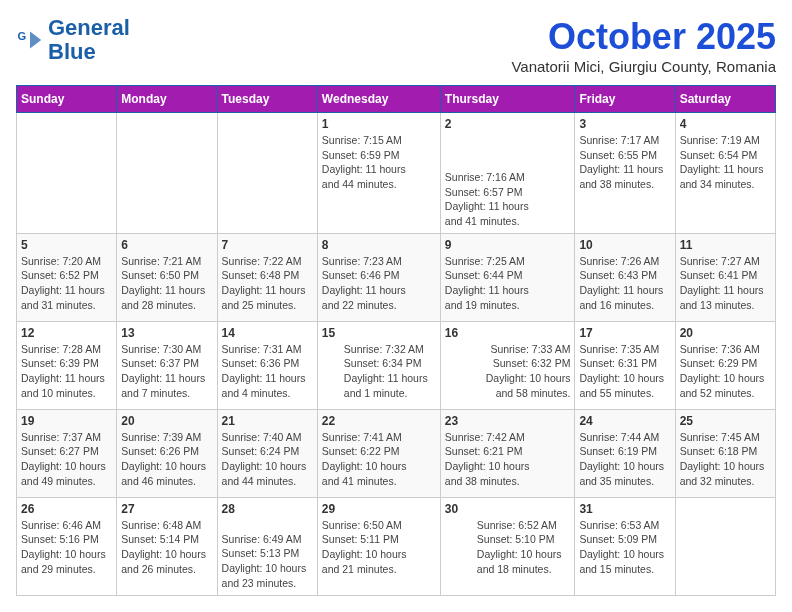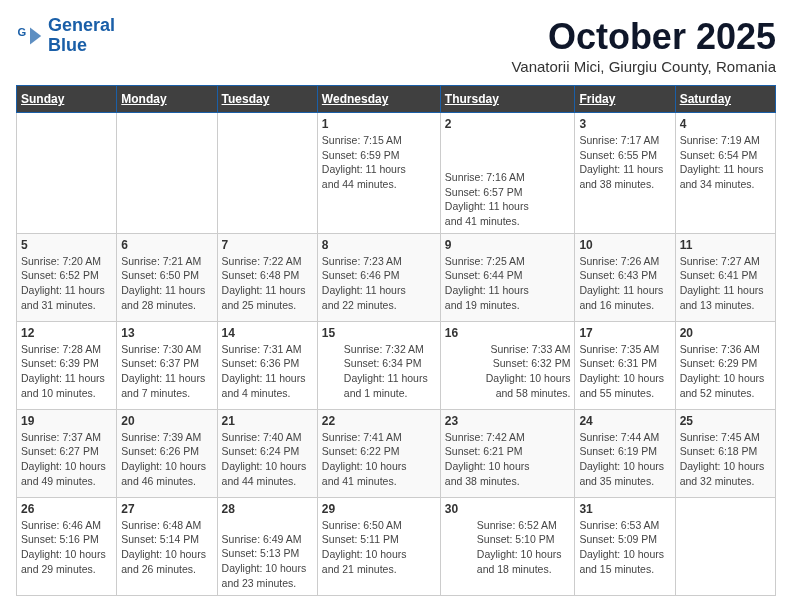--- a/index.html
+++ b/index.html
@@ -14,54 +14,53 @@
       display: flex;
       align-items: flex-start;
       justify-content: space-between;
       margin-bottom: 10px;
     }
     .logo {
       display: flex;
       align-items: center;
     }
     .logo-text {
-      font-size: 18px;
+      font-size: 22px;
       font-weight: bold;
       color: #333;
       line-height: 1.1;
     }
     .logo-text span {
       color: #1a5fa8;
     }
     .logo-icon {
       width: 28px;
       height: 28px;
       margin-right: 4px;
     }
     .title-block {
       text-align: right;
     }
     .month-title {
       font-size: 36px;
       font-weight: bold;
-      color: #0f172a;
+      color: #1d4ed8;
     }
     .subtitle {
       font-size: 15px;
       color: #333;
     }
     table {
       width: 100%;
       border-collapse: collapse;
       font-size: 11px;
     }
     thead tr {
-      background-color: #404040;
+      background-color: #a21caf;
       color: #fff;
-      text-decoration: underline;
     }
     thead th {
       padding: 6px 4px;
       text-align: left;
       font-size: 12px;
       font-weight: bold;
       border: 1px solid #1a5fa8;
     }
     tbody tr {
       vertical-align: top;

